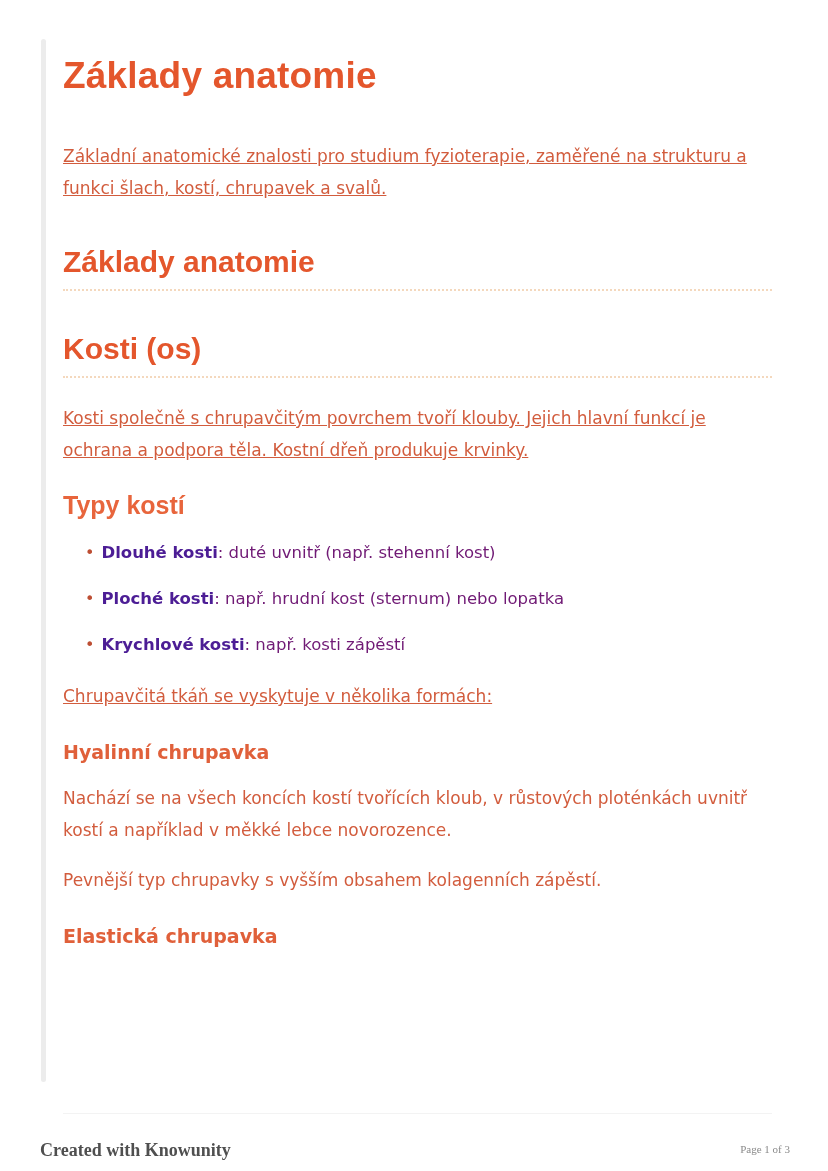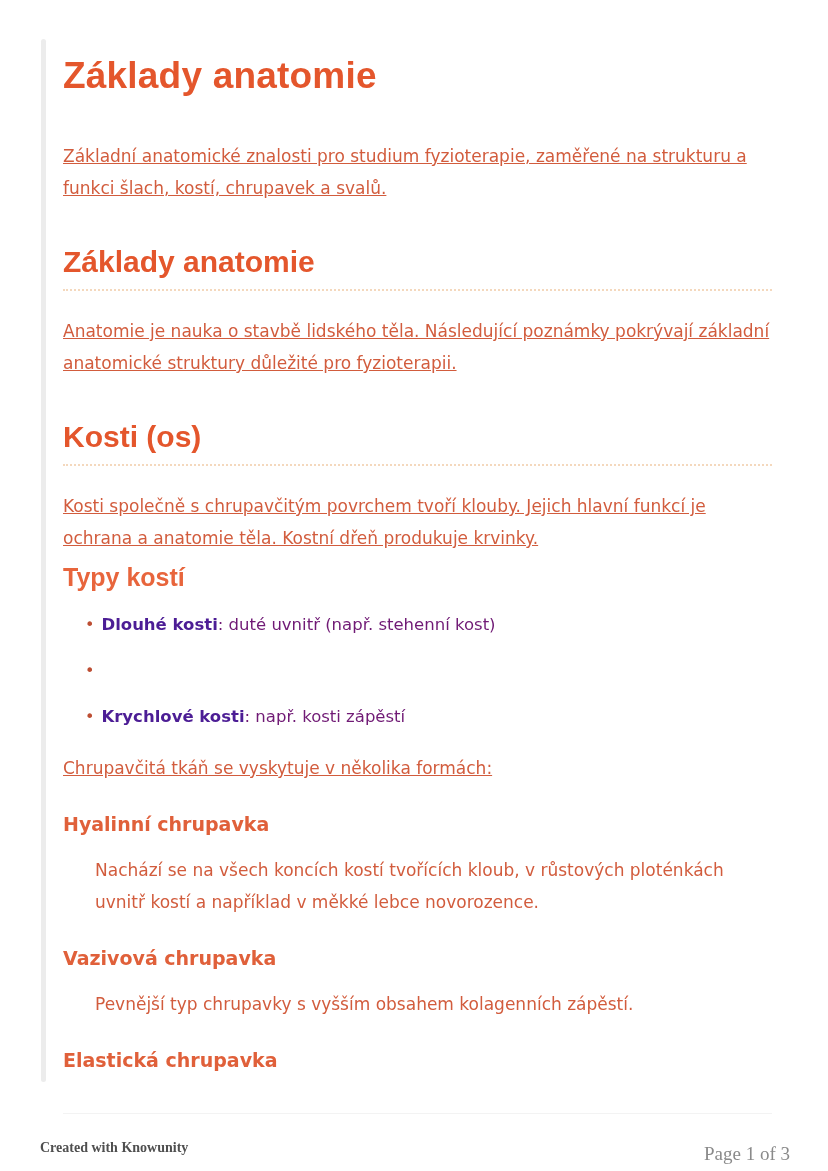--- a/index.html
+++ b/index.html
@@ -55,21 +55,21 @@
     font-weight: 800;
     font-size: 30px;
     line-height: 36px;
     color: #e4562c;
     border-bottom: 2px dotted #f4d8bd;
   }
 
   h2.section-heading + p.body-text { margin-top: 24px; }
 
   h3.sub-heading {
-    margin-top: 8px;
+    margin-top: 24px;
     font-family: "Liberation Sans", "DejaVu Sans", sans-serif;
     font-weight: 800;
     font-size: 25px;
     line-height: 30px;
     color: #e8653c;
   }
 
   .bullet-list { margin-top: 22px; }
   .bullet-item {
     display: flex;
@@ -94,93 +94,91 @@
 
   h4.item-heading {
     margin-top: 28px;
     font-size: 19px;
     line-height: 24px;
     font-weight: 700;
     color: #e0603a;
   }
   p.item-text {
     margin-top: 18px;
-    margin-left: 32px;
     font-size: 17px;
     line-height: 32px;
     color: #d25c3d;
   }
 
   .footer-rule {
     position: absolute;
     left: 63px;
     right: 56px;
     top: 1113px;
     height: 1px;
     background: #f3f3f3;
   }
   .footer-left {
     position: absolute;
     left: 40px;
     top: 1140px;
     font-family: "Liberation Serif", "DejaVu Serif", serif;
     font-weight: 700;
-    font-size: 14px;
+    font-size: 18px;
     color: #4f4f4f;
     text-align: center;
   }
   .footer-right {
     position: absolute;
     right: 38px;
     top: 1143px;
     font-family: "Liberation Serif", "DejaVu Serif", serif;
     font-weight: 400;
-    font-size: 19px;
+    font-size: 11px;
     color: #8a8a8a;
   }
 </style>
 </head>
 <body>
 
 <div class="v-rule"></div>
 
 <div class="content">
 
   <h1 class="doc-title">Základy anatomie</h1>
 
   <p class="body-text intro">Základní anatomické znalosti pro studium fyzioterapie, zaměřené na strukturu a funkci šlach, kostí, chrupavek a svalů.</p>
 
   <h2 class="section-heading">Základy anatomie</h2>
-  <p class="body-text">Anatomie je nauka o stavbě lidského těla. Následující poznámky pokrývají základní anatomické struktury důležité pro fyzioterapii.</p>
 
   <h2 class="section-heading">Kosti (os)</h2>
-  <p class="body-text">Kosti společně s chrupavčitým povrchem tvoří klouby. Jejich hlavní funkcí je ochrana a anatomie těla. Kostní dřeň produkuje krvinky.</p>
+  <p class="body-text">Kosti společně s chrupavčitým povrchem tvoří klouby. Jejich hlavní funkcí je ochrana a podpora těla. Kostní dřeň produkuje krvinky.</p>
 
   <h3 class="sub-heading">Typy kostí</h3>
 
   <div class="bullet-list">
     <div class="bullet-item">
       <span class="bullet-dot">•</span>
       <span><span class="bullet-term">Dlouhé kosti</span><span class="bullet-desc">: duté uvnitř (např. stehenní kost)</span></span>
     </div>
     <div class="bullet-item">
       <span class="bullet-dot">•</span>
+      <span><span class="bullet-term">Ploché kosti</span><span class="bullet-desc">: např. hrudní kost (sternum) nebo lopatka</span></span>
     </div>
     <div class="bullet-item">
       <span class="bullet-dot">•</span>
       <span><span class="bullet-term">Krychlové kosti</span><span class="bullet-desc">: např. kosti zápěstí</span></span>
     </div>
   </div>
 
   <p class="body-text">Chrupavčitá tkáň se vyskytuje v několika formách:</p>
 
   <h4 class="item-heading">Hyalinní chrupavka</h4>
   <p class="item-text">Nachází se na všech koncích kostí tvořících kloub, v růstových ploténkách uvnitř kostí a například v měkké lebce novorozence.</p>
 
-  <h4 class="item-heading">Vazivová chrupavka</h4>
   <p class="item-text">Pevnější typ chrupavky s vyšším obsahem kolagenních zápěstí.</p>
 
   <h4 class="item-heading">Elastická chrupavka</h4>
 
 </div>
 
 <div class="footer-rule"></div>
 <div class="footer-left">Created with Knowunity</div>
 <div class="footer-right">Page 1 of 3</div>
 

